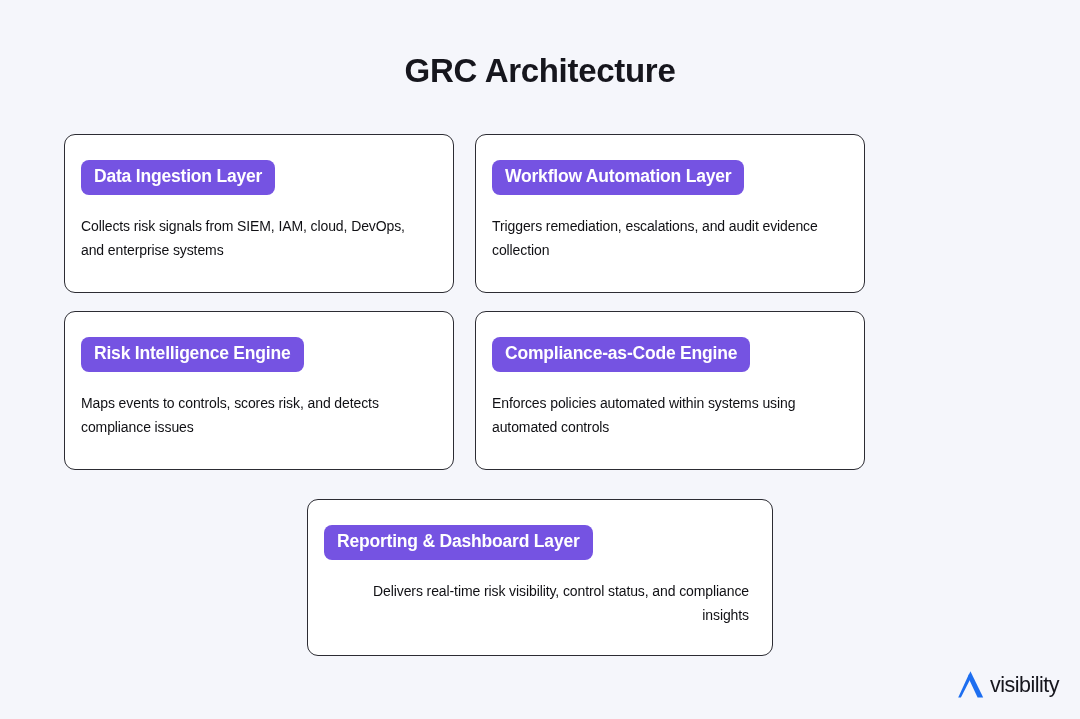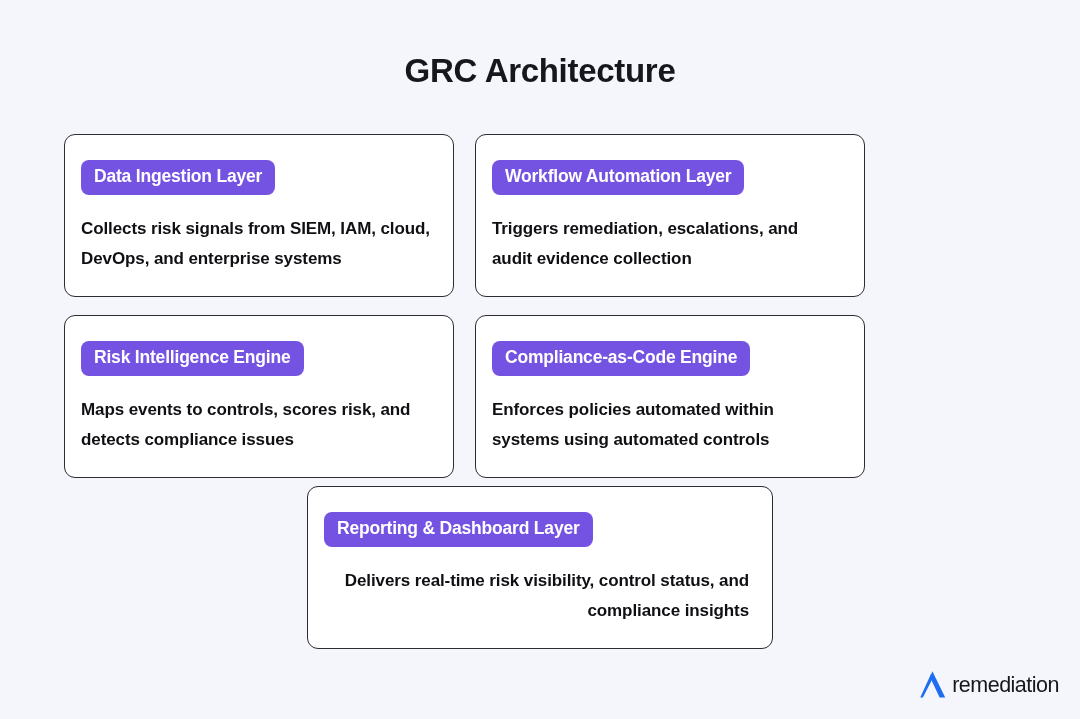--- a/index.html
+++ b/index.html
@@ -58,38 +58,39 @@
     position: absolute;
     left: 307px;
     top: 486px;
     width: 466px;
   }
 
   .card-bottom {
     width: 466px;
     min-height: 157px;
     padding: 25px 22px 22px 16px;
+    margin-top: 13px;
   }
 
   .badge {
     display: inline-block;
     background: #7553e2;
     color: #ffffff;
     font-size: 17.5px;
     font-weight: bold;
     letter-spacing: -0.2px;
     padding: 8px 13px 9px 13px;
     border-radius: 8px;
     line-height: 1.0;
   }
 
   .card-body {
     margin-top: 19px;
-    font-size: 17px;
-    font-weight: bold;
+    font-size: 14px;
+    font-weight: normal;
     color: #101014;
     line-height: 1.78;
     letter-spacing: -0.1px;
     max-width: 420px;
   }
 
   .card-bottom .card-body {
     max-width: 425px;
     text-align: right;
   }
@@ -155,16 +156,16 @@
       <div class="badge">Reporting &amp; Dashboard Layer</div>
       <div class="card-body">Delivers real-time risk visibility, control status, and compliance insights</div>
     </div>
   </div>
 
   <div class="logo">
     <svg class="logo-mark" viewBox="0 0 34 33">
       <path d="M17.4 3.2 L30.2 29.6 L24.6 29.6 L15.0 9.0 Z" fill="#1d6ef0"></path>
       <path d="M16.2 5.4 L18.1 9.6 L7.9 29.6 L5.2 29.6 Z" fill="#1d6ef0"></path>
     </svg>
-    <span class="logo-text">remediation</span>
+    <span class="logo-text">visibility</span>
   </div>
 
 </div>
 
 </body></html>

